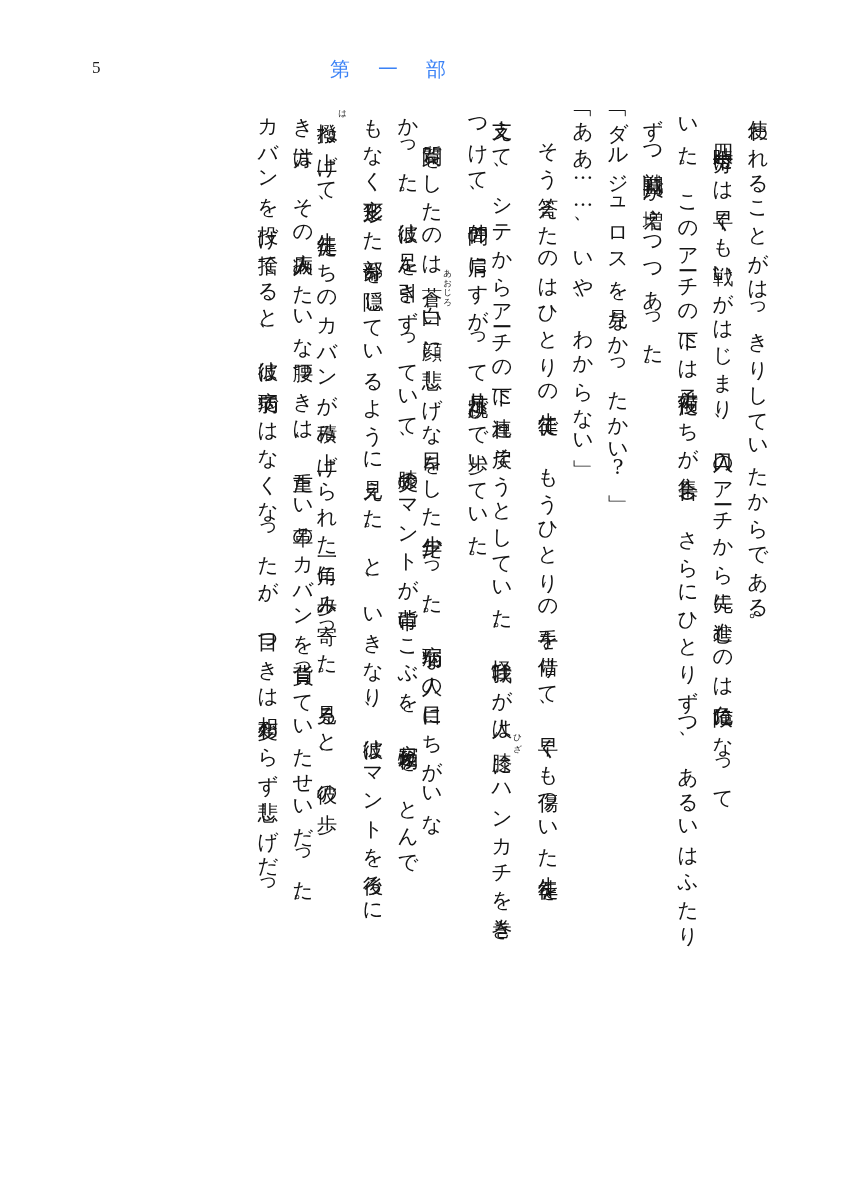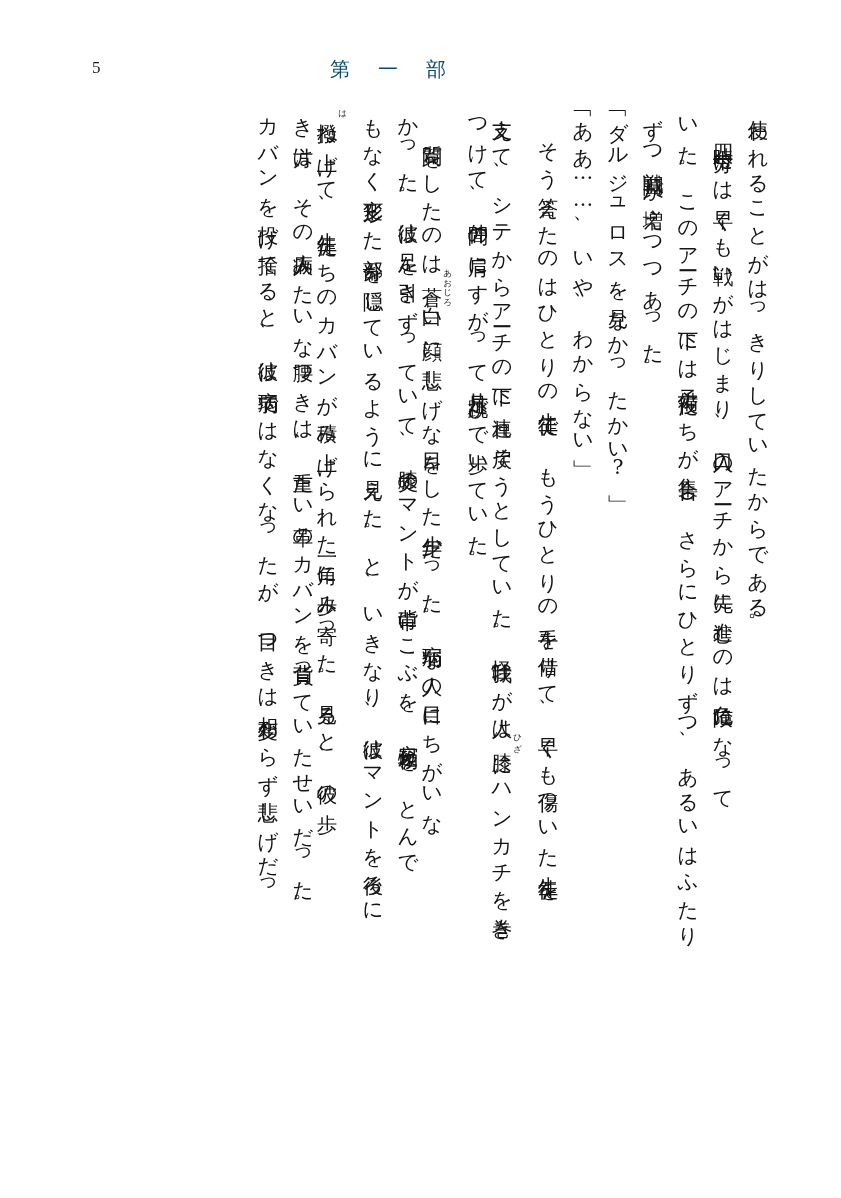--- a/index.html
+++ b/index.html
@@ -39,21 +39,21 @@
     letter-spacing: 0.5px;
     font-family: "Liberation Serif", serif;
     color: #1a1a1a;
   }
   .running-title {
     position: absolute;
     left: 330px;
     top: -2px;
     font-size: 20px;
     letter-spacing: 28px;
-    color: #0c4a6e;
+    color: #3b82f6;
     font-family: Liberation Sans, sans-serif;
   }
 
   
   .body-area {
     position: absolute;
     top: 104px;
     left: 78px;
     width: 690px;
     height: 1000px;

